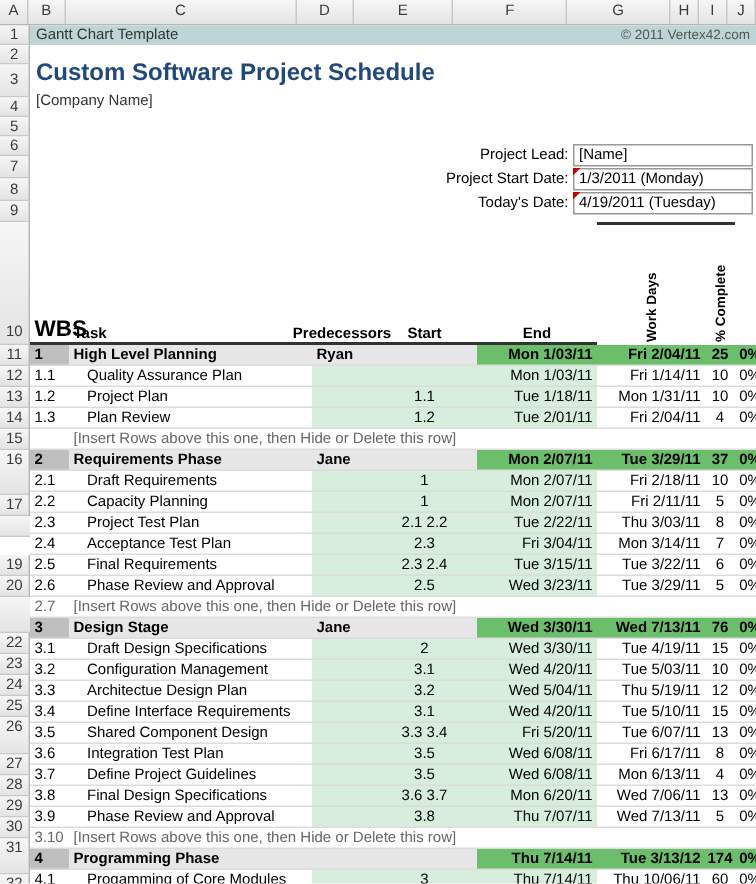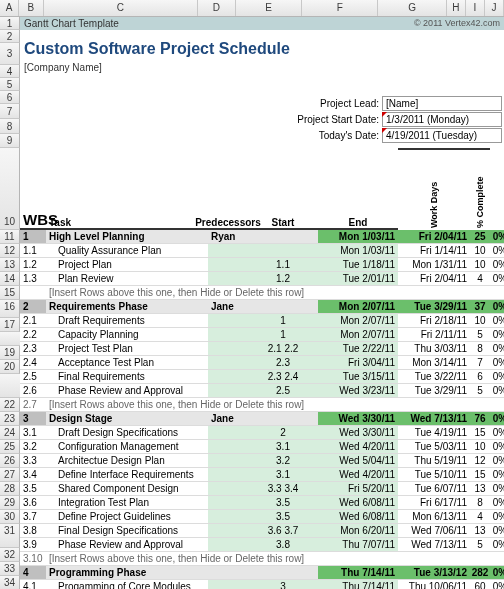--- a/index.html
+++ b/index.html
@@ -174,31 +174,31 @@
       <div class="rhdr" style="height: 13px; line-height: 13px;">6</div>
       <div class="rhdr" style="height: 15px; line-height: 15px;">7</div>
       <div class="rhdr" style="height: 15px; line-height: 15px;">8</div>
       <div class="rhdr" style="height: 14px; line-height: 14px;">9</div>
       <div class="rhdr" style="height: 82px; display: flex; align-items: flex-end; justify-content: center; padding-bottom: 2px;">10</div>
       <div class="rhdr" style="height: 14px; line-height: 14px;">11</div>
       <div class="rhdr" style="height: 14px; line-height: 14px;">12</div>
       <div class="rhdr" style="height: 14px; line-height: 14px;">13</div>
       <div class="rhdr" style="height: 14px; line-height: 14px;">14</div>
       <div class="rhdr" style="height: 14px; line-height: 14px;">15</div>
-      <div class="rhdr" style="height: 18px; line-height: 14px;">16</div>
+      <div class="rhdr" style="height: 30px; line-height: 14px;">16</div>
       <div class="rhdr" style="height: 14px; line-height: 14px;">17</div>
       <div class="rhdr" style="height: 14px; line-height: 14px; padding-left: 34px;">18</div>
-      <div class="rhdr" style="height: 14px; line-height: 14px;">19</div>
+      <div class="rhdr" style="height: 14px; line-height: 14px; margin-top: 12px;">19</div>
       <div class="rhdr" style="height: 14px; line-height: 14px;">20</div>
       <div class="rhdr" style="height: 24px; line-height: 14px; padding-left: 20px;">21</div>
       <div class="rhdr" style="height: 14px; line-height: 14px;">22</div>
       <div class="rhdr" style="height: 14px; line-height: 14px;">23</div>
       <div class="rhdr" style="height: 14px; line-height: 14px;">24</div>
       <div class="rhdr" style="height: 14px; line-height: 14px;">25</div>
-      <div class="rhdr" style="height: 14px; line-height: 14px;">26</div>
+      <div class="rhdr" style="height: 25px; line-height: 14px;">26</div>
       <div class="rhdr" style="height: 14px; line-height: 14px;">27</div>
       <div class="rhdr" style="height: 14px; line-height: 14px;">28</div>
       <div class="rhdr" style="height: 14px; line-height: 14px;">29</div>
       <div class="rhdr" style="height: 14px; line-height: 14px;">30</div>
       <div class="rhdr" style="height: 24px; line-height: 14px;">31</div>
       <div class="rhdr" style="height: 14px; line-height: 14px;">32</div>
       <div class="rhdr" style="height: 14px; line-height: 14px;">33</div>
       <div class="rhdr" style="height: 14px; line-height: 14px;">34</div>
       <div class="rhdr" style="height: 26px; line-height: 14px; padding-left: 40px;">35</div>
       <div class="rhdr" style="height: 14px; line-height: 14px;">36</div>
@@ -465,21 +465,21 @@
             <div class="cell center"></div>
             <div class="cell center"></div>
           </div>
           <div class="row phase p4">
             <div class="cell wbs">4</div>
             <div class="cell ">Programming Phase</div>
             <div class="cell "></div>
             <div class="cell center "></div>
             <div class="cell start  right">Thu 7/14/11</div>
             <div class="cell end  right">Tue 3/13/12</div>
-            <div class="cell wd center">282</div>
+            <div class="cell wd center">174</div>
             <div class="cell pct center">0%</div>
           </div>
           <div class="row">
             <div class="cell ">4.1</div>
             <div class="cell " style="padding-left: 12px;">Progamming of Core Modules</div>
             <div class="cell lt-green"></div>
             <div class="cell center lt-green">3</div>
             <div class="cell lt-green  right">Thu 7/14/11</div>
             <div class="cell  right">Thu 10/06/11</div>
             <div class="cell center">60</div>

